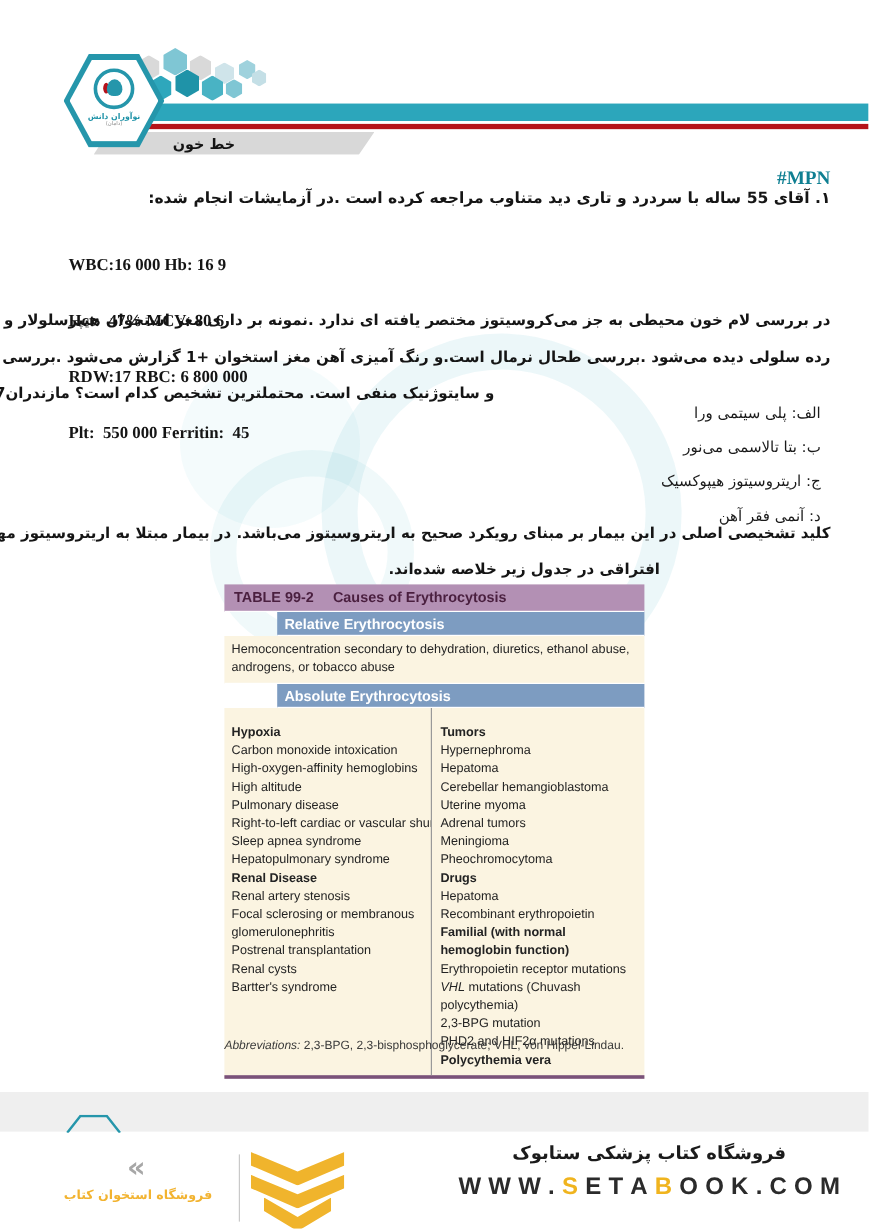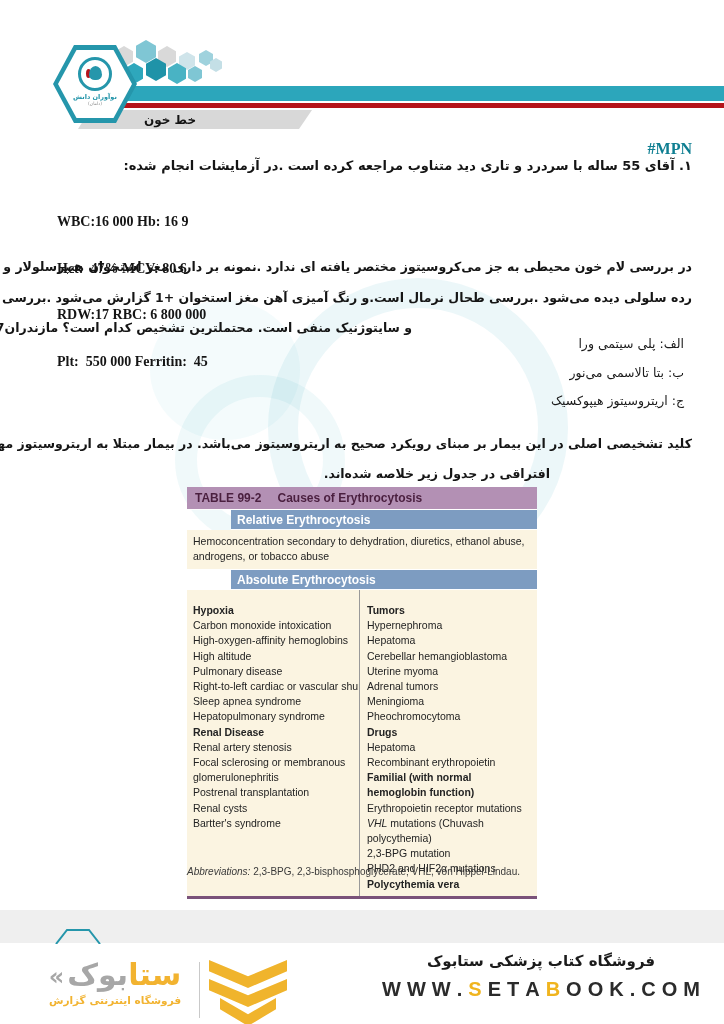--- a/index.html
+++ b/index.html
@@ -156,20 +156,21 @@
   <div class="q-body">
     <div class="ln">در بررسی لام خون محیطی به جز می‌کروسیتوز مختصر یافته ای ندارد .نمونه بر داری مغز استخوان هیپرسلولار و افزایش هر سه</div>
     <div class="ln">رده سلولی دیده می‌شود .بررسی طحال نرمال است.و رنگ آمیزی آهن مغز استخوان +1 گزارش می‌شود .بررسی از نظر Jak-2</div>
     <div class="ln center">و سایتوژنیک منفی است. محتملترین تشخیص کدام است؟ مازندران97</div>
   </div>
 
   <div class="options">
     <div class="opt">الف: پلی سیتمی ورا</div>
     <div class="opt">ب: بتا تالاسمی می‌نور</div>
     <div class="opt">ج: اریتروسیتوز هیپوکسیک</div>
+    <div class="opt">د: آنمی فقر آهن</div>
   </div>
 
   <div class="expl">
     <div class="ln">کلید تشخیصی اصلی در این بیمار بر مبنای رویکرد صحیح به اریتروسیتوز می‌باشد. در بیمار مبتلا به اریتروسیتوز مهم‌ترین تشخیص‌های</div>
     <div class="ln indent">افتراقی در جدول زیر خلاصه شده‌اند.</div>
   </div>
 
   <div class="mtable">
     <div class="t-title">
       <span class="lbl">TABLE 99-2</span>
@@ -225,23 +226,22 @@
   </div>
 
   <div class="foot-band"></div>
   <svg class="hex-outline" width="46" height="15">
     <polyline points="1,15 12,1 34,1 45,15" fill="none" stroke="#2596ab" stroke-width="2"></polyline>
   </svg>
 
   <div class="brand">
     <div class="brand-row">
       <span class="brand-mark">«</span>
-      <span class="brand-name"><span class="p1">ستا</span><span class="p2">بوک</span></span>
-    </div>
-    <div class="brand-tag">فروشگاه اینترنتی گزارش</div>
+    </div>
+    <div class="brand-tag">فروشگاه استخوان کتاب</div>
   </div>
 
   <div class="foot-divider"></div>
 
   <div class="chevrons">
     <div class="chev"></div>
     <div class="chev"></div>
     <div class="chev small"></div>
   </div>
 

